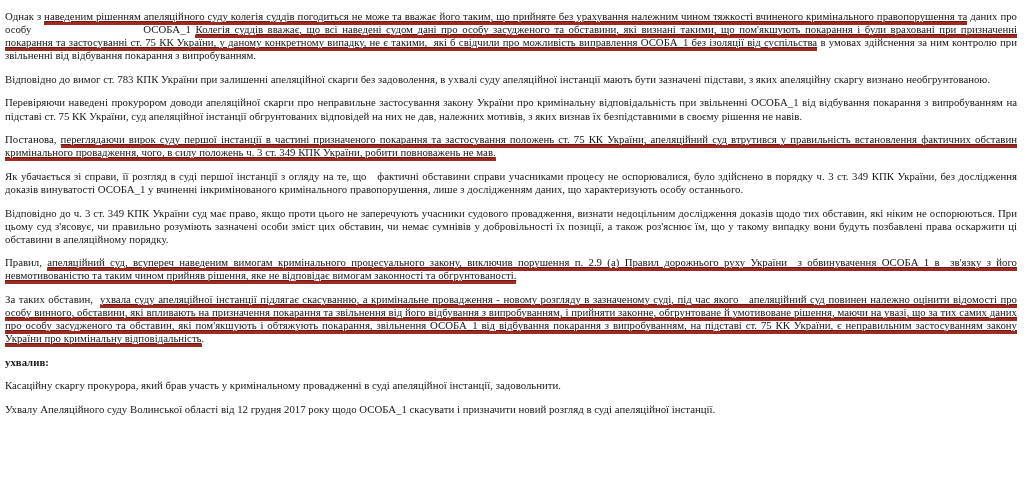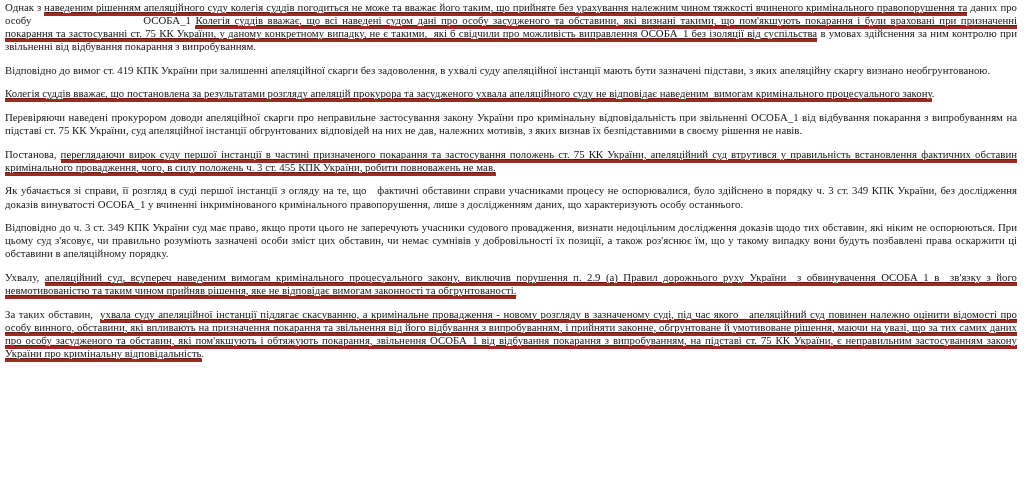--- a/index.html
+++ b/index.html
@@ -10,21 +10,21 @@
   body {
     width: 1024px;
     height: 501px;
     overflow: hidden;
     color: #171717;
     font-family: "Liberation Serif", "DejaVu Serif", serif;
     font-size: 10.8px;
     line-height: 13.1px;
   }
   .doc {
-    padding: 1px 7px 0 5px;
+    padding: 10px 7px 0 5px;
     text-align: justify;
   }
   .doc p {
     margin: 0 0 10.5px 0;
   }
   .doc p.bold {
     font-weight: bold;
   }
   .u {
     text-decoration: underline;
@@ -35,21 +35,23 @@
   .gap {
     display: inline-block;
     height: 1px;
   }
 </style>
 </head>
 <body>
 
 <div class="doc">
     <p><span>Однак з </span><span class="u">наведеним рішенням апеляційного суду колегія суддів погодиться не може та вважає його таким, що прийняте без урахування належним чином тяжкості вчиненого кримінального правопорушення та</span><span> даних про особу</span><span class="gap" style="width: 112px;"></span><span>ОСОБА_1 </span><span class="u">Колегія суддів вважає, що всі наведені судом дані про особу засудженого та обставини, які визнані такими, що пом'якшують покарання і були враховані при призначенні покарання та застосуванні ст. 75 КК України, у даному конкретному випадку, не є такими,&nbsp; які б свідчили про можливість виправлення ОСОБА_1 без ізоляції від суспільства</span><span> в умовах здійснення за ним контролю при звільненні від відбування покарання з випробуванням.</span></p>
-    <p><span>Відповідно до вимог ст. 419 КПК України при залишенні апеляційної скарги без задоволення, в ухвалі суду апеляційної інстанції мають бути зазначені підстави, з яких апеляційну скаргу визнано необгрунтованою.</span></p>
-    <p><span class="u">Колегія суддів вважає, що постановлена за результатами розгляду апеляцій прокурора та засудженого ухвала апеляційного суду не відповідає наведеним&nbsp; вимогам кримінального процесуального закону</span><span>.</span></p>
+    <p><span>Відповідно до вимог ст. 783 КПК України при залишенні апеляційної скарги без задоволення, в ухвалі суду апеляційної інстанції мають бути зазначені підстави, з яких апеляційну скаргу визнано необгрунтованою.</span></p>
     <p><span>Перевіряючи наведені прокурором доводи апеляційної скарги про неправильне застосування закону України про кримінальну відповідальність при звільненні ОСОБА_1 від відбування покарання з випробуванням на підставі ст. 75 КК України, суд апеляційної інстанції обгрунтованих відповідей на них не дав, належних мотивів, з яких визнав їх безпідставними в своєму рішення не навів.</span></p>
-    <p><span>Постанова, </span><span class="u">переглядаючи вирок суду першої інстанції в частині призначеного покарання та застосування положень ст. 75 КК України, апеляційний суд втрутився у правильність встановлення фактичних обставин кримінального провадження, чого, в силу положень ч. 3 ст. 455 КПК України, робити повноважень не мав.</span></p>
+    <p><span>Постанова, </span><span class="u">переглядаючи вирок суду першої інстанції в частині призначеного покарання та застосування положень ст. 75 КК України, апеляційний суд втрутився у правильність встановлення фактичних обставин кримінального провадження, чого, в силу положень ч. 3 ст. 349 КПК України, робити повноважень не мав.</span></p>
     <p><span>Як убачається зі справи, її розгляд в суді першої інстанції з огляду на те, що &nbsp; фактичні обставини справи учасниками процесу не оспорювалися, було здійснено в порядку ч. 3 ст. 349 КПК України, без дослідження доказів винуватості ОСОБА_1 у вчиненні інкримінованого кримінального правопорушення, лише з дослідженням даних, що характеризують особу останнього.</span></p>
     <p><span>Відповідно до ч. 3 ст. 349 КПК України суд має право, якщо проти цього не заперечують учасники судового провадження, визнати недоцільним дослідження доказів щодо тих обставин, які ніким не оспорюються. При цьому суд з'ясовує, чи правильно розуміють зазначені особи зміст цих обставин, чи немає сумнівів у добровільності їх позиції, а також роз'яснює їм, що у такому випадку вони будуть позбавлені права оскаржити ці обставини в апеляційному порядку.</span></p>
-    <p><span>Ухвалу, </span><span class="u">апеляційний суд, всупереч наведеним вимогам кримінального процесуального закону, виключив порушення п. 2.9 (а) Правил дорожнього руху України &nbsp;з обвинувачення ОСОБА_1 в &nbsp;зв'язку з його невмотивованістю та таким чином прийняв рішення, яке не відповідає вимогам законності та обгрунтованості.</span></p>
+    <p><span>Правил, </span><span class="u">апеляційний суд, всупереч наведеним вимогам кримінального процесуального закону, виключив порушення п. 2.9 (а) Правил дорожнього руху України &nbsp;з обвинувачення ОСОБА_1 в &nbsp;зв'язку з його невмотивованістю та таким чином прийняв рішення, яке не відповідає вимогам законності та обгрунтованості.</span></p>
     <p><span>За таких обставин, &nbsp;</span><span class="u">ухвала суду апеляційної інстанції підлягає скасуванню, а кримінальне провадження - новому розгляду в зазначеному суді, під час якого &nbsp; апеляційний суд повинен належно оцінити відомості про особу винного, обставини, які впливають на призначення покарання та звільнення від його відбування з випробуванням, і прийняти законне, обгрунтоване й умотивоване рішення, маючи на увазі, що за тих самих даних про особу засудженого та обставин, які пом'якшують і обтяжують покарання, звільнення ОСОБА_1 від відбування покарання з випробуванням, на підставі ст. 75 КК України, є неправильним застосуванням закону України про кримінальну відповідальність</span><span>.</span></p>
+    <p class="bold"><span>ухвалив:</span></p>
+    <p><span>Касаційну скаргу прокурора, який брав участь у кримінальному провадженні в суді апеляційної інстанції, задовольнити.</span></p>
+    <p><span>Ухвалу Апеляційного суду Волинської області від 12 грудня 2017 року щодо ОСОБА_1 скасувати і призначити новий розгляд в суді апеляційної інстанції.</span></p>
   </div>
 
 </body></html>

